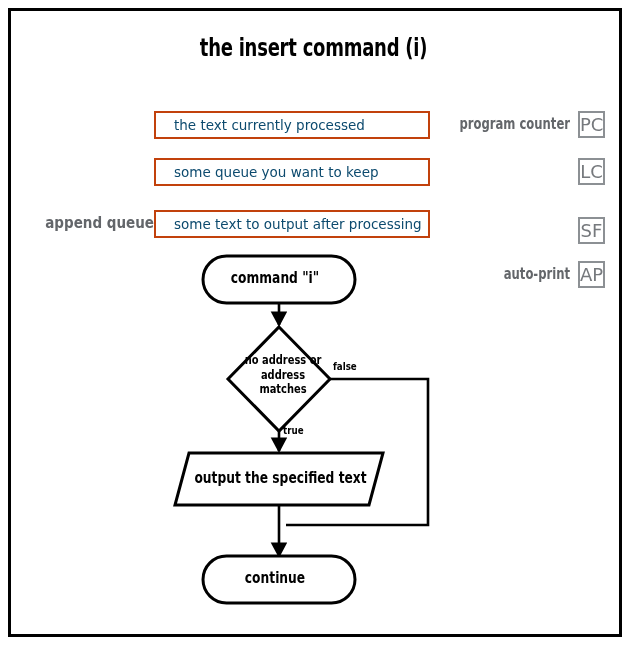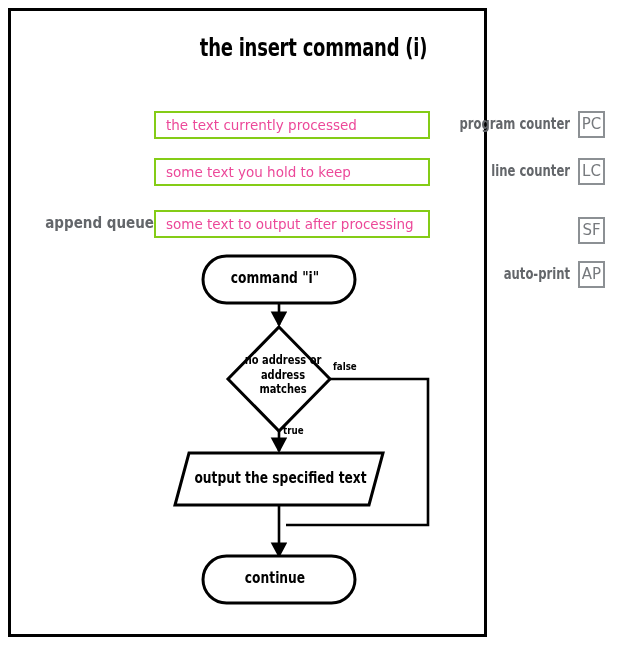--- a/index.html
+++ b/index.html
@@ -11,21 +11,21 @@
     width: 627px;
     height: 652px;
     font-family: "Liberation Sans", sans-serif;
     overflow: hidden;
   }
 
   #frame {
     position: absolute;
     left: 8px;
     top: 8px;
-    width: 479px;
+    width: 614px;
     height: 629px;
     border: 3px solid #000000;
     background: #ffffff;
     box-sizing: border-box;
   }
 
   
   #title {
     position: absolute;
     left: 0;
@@ -46,28 +46,28 @@
     font-weight: bold;
     font-size: 15px;
     color: #63666a;
     text-align: right;
     transform: scaleX(0.86);
     transform-origin: right center;
     white-space: nowrap;
   }
   .reg-field {
     box-sizing: border-box;
-    border: 2px solid #84cc16;
+    border: 2px solid #c2410c;
     background: #ffffff;
     height: 28px;
     line-height: 24px;
-    padding: 0 10px;
+    padding: 0 18px;
     font-family: "DejaVu Sans", sans-serif;
     font-size: 13.5px;
-    color: #ec4899;
+    color: #0c4a6e;
     white-space: nowrap;
     overflow: hidden;
   }
 
   .left-label-box {
     position: absolute;
     width: 125px;
     text-align: right;
     left: 18px;
   }
@@ -86,21 +86,21 @@
   }
   .flag-box {
     position: absolute;
     left: 567px;
     box-sizing: border-box;
     width: 27px;
     height: 27px;
     border: 2px solid #8c9094;
     background: #ffffff;
     font-family: "DejaVu Sans", sans-serif;
-    font-size: 15px;
+    font-size: 18px;
     color: #76797d;
     text-align: center;
     line-height: 23px;
   }
 
   #flag-pc-label, #flag-pc-box { top: 100px; }
   #flag-lc-label, #flag-lc-box { top: 147px; }
   #flag-sf-label, #flag-sf-box { top: 206px; }
   #flag-ap-label, #flag-ap-box { top: 250px; }
 
@@ -145,35 +145,32 @@
 </style>
 </head>
 <body>
 
 <div id="frame">
 
   <div id="title">the insert command (i)</div>
 
   <div class="reg-field left-field-box" style="top:100px">the text currently processed</div>
 
-  <div class="reg-field left-field-box" style="top:147px">some text you hold to keep</div>
+  <div class="reg-field left-field-box" style="top:147px">some queue you want to keep</div>
 
   <div class="left-label-box" id="row-append-label" style="top:203px">
     <span class="reg-label">append queue</span>
   </div>
   <div class="reg-field left-field-box" style="top:199px">some text to output after processing</div>
 
   <div class="flag-label-box" id="flag-pc-label" style="top:104px">
     <span class="reg-label">program counter</span>
   </div>
   <div class="flag-box" id="flag-pc-box">PC</div>
 
-  <div class="flag-label-box" id="flag-lc-label" style="top:151px">
-    <span class="reg-label">line counter</span>
-  </div>
   <div class="flag-box" id="flag-lc-box">LC</div>
 
   <div class="flag-box" id="flag-sf-box">SF</div>
 
   <div class="flag-label-box" id="flag-ap-label" style="top:254px">
     <span class="reg-label">auto-print</span>
   </div>
   <div class="flag-box" id="flag-ap-box">AP</div>
 
   <svg id="flow" viewBox="0 0 605 629">

